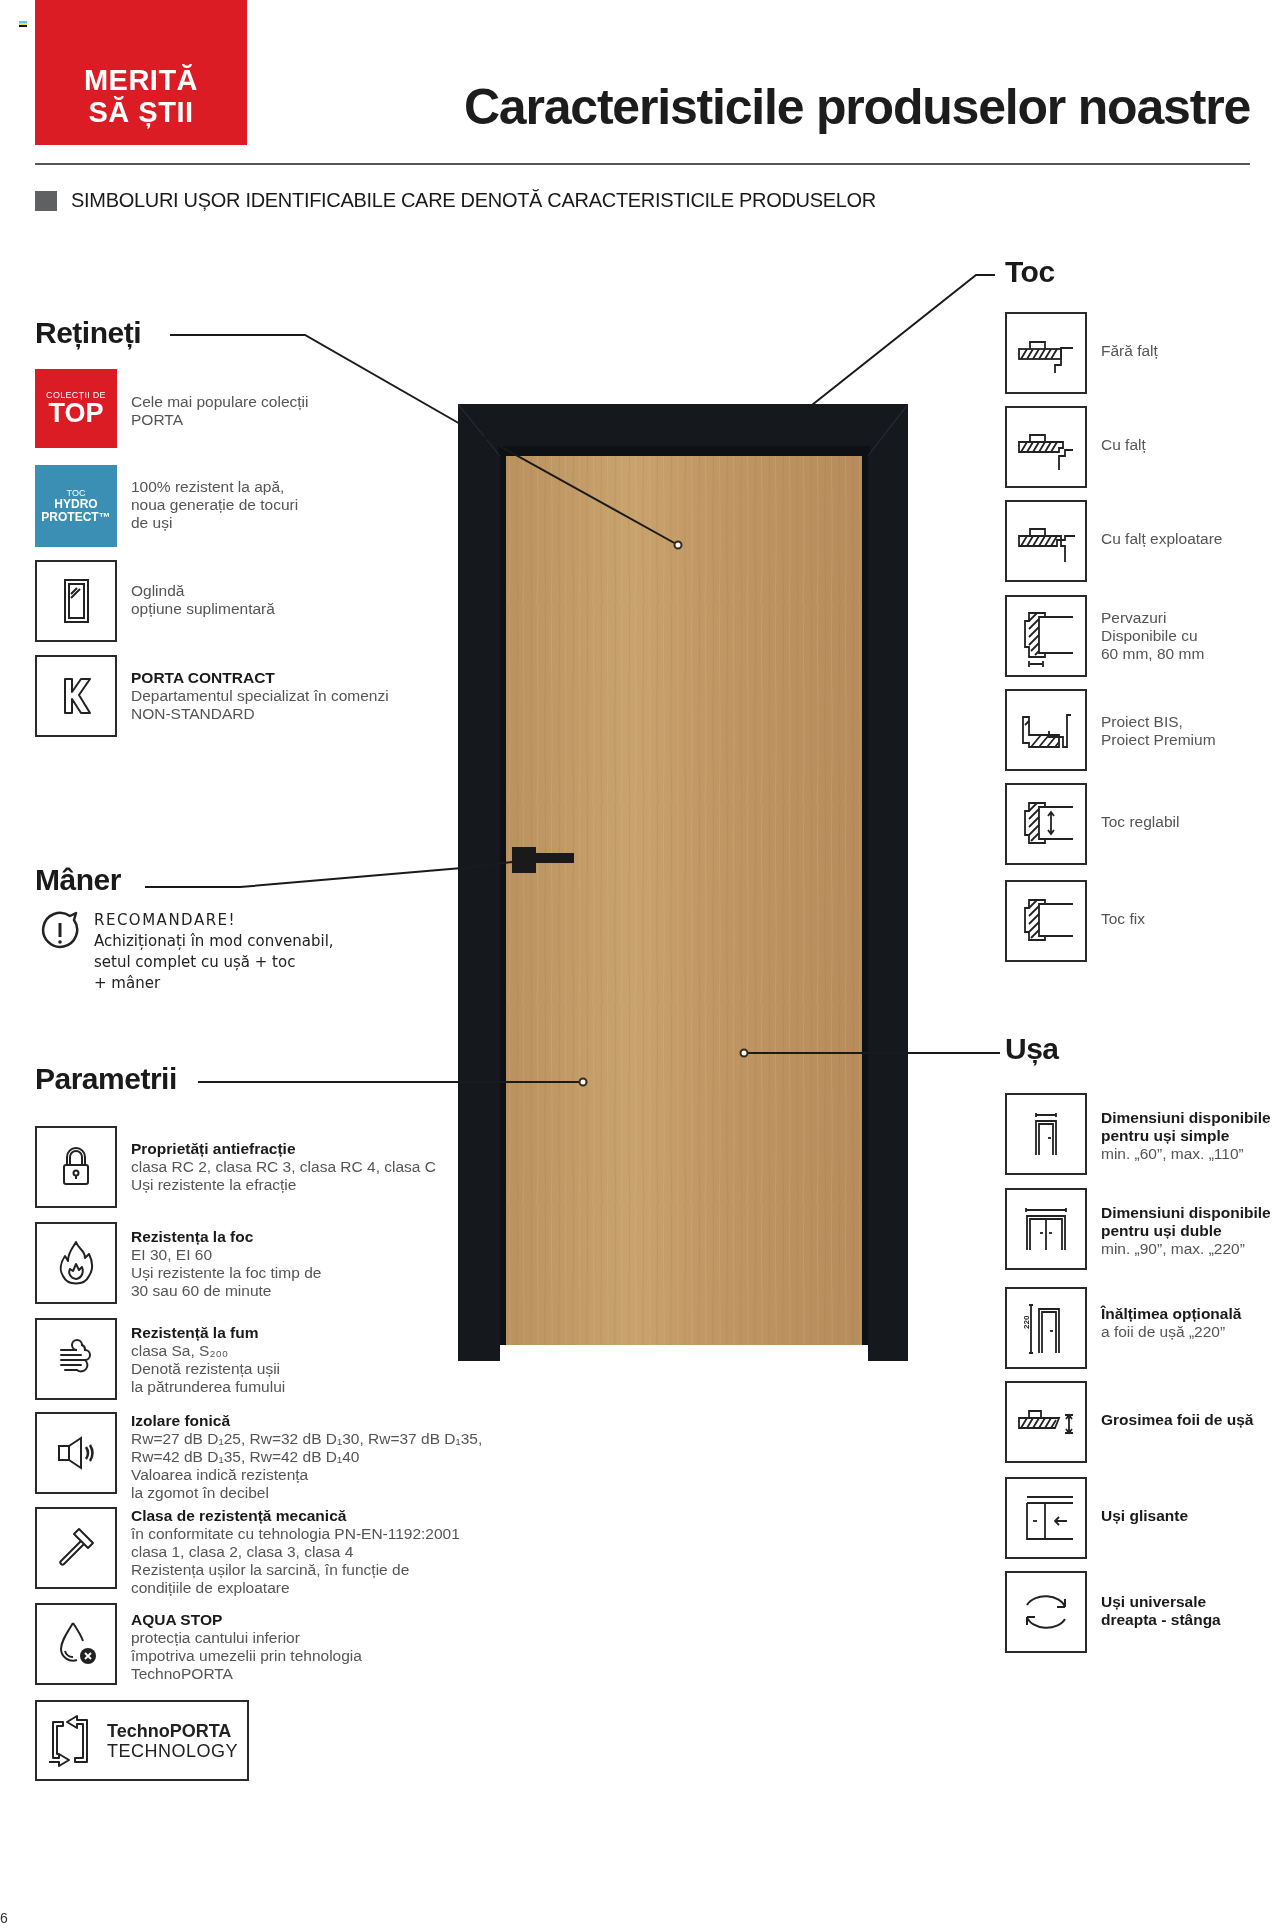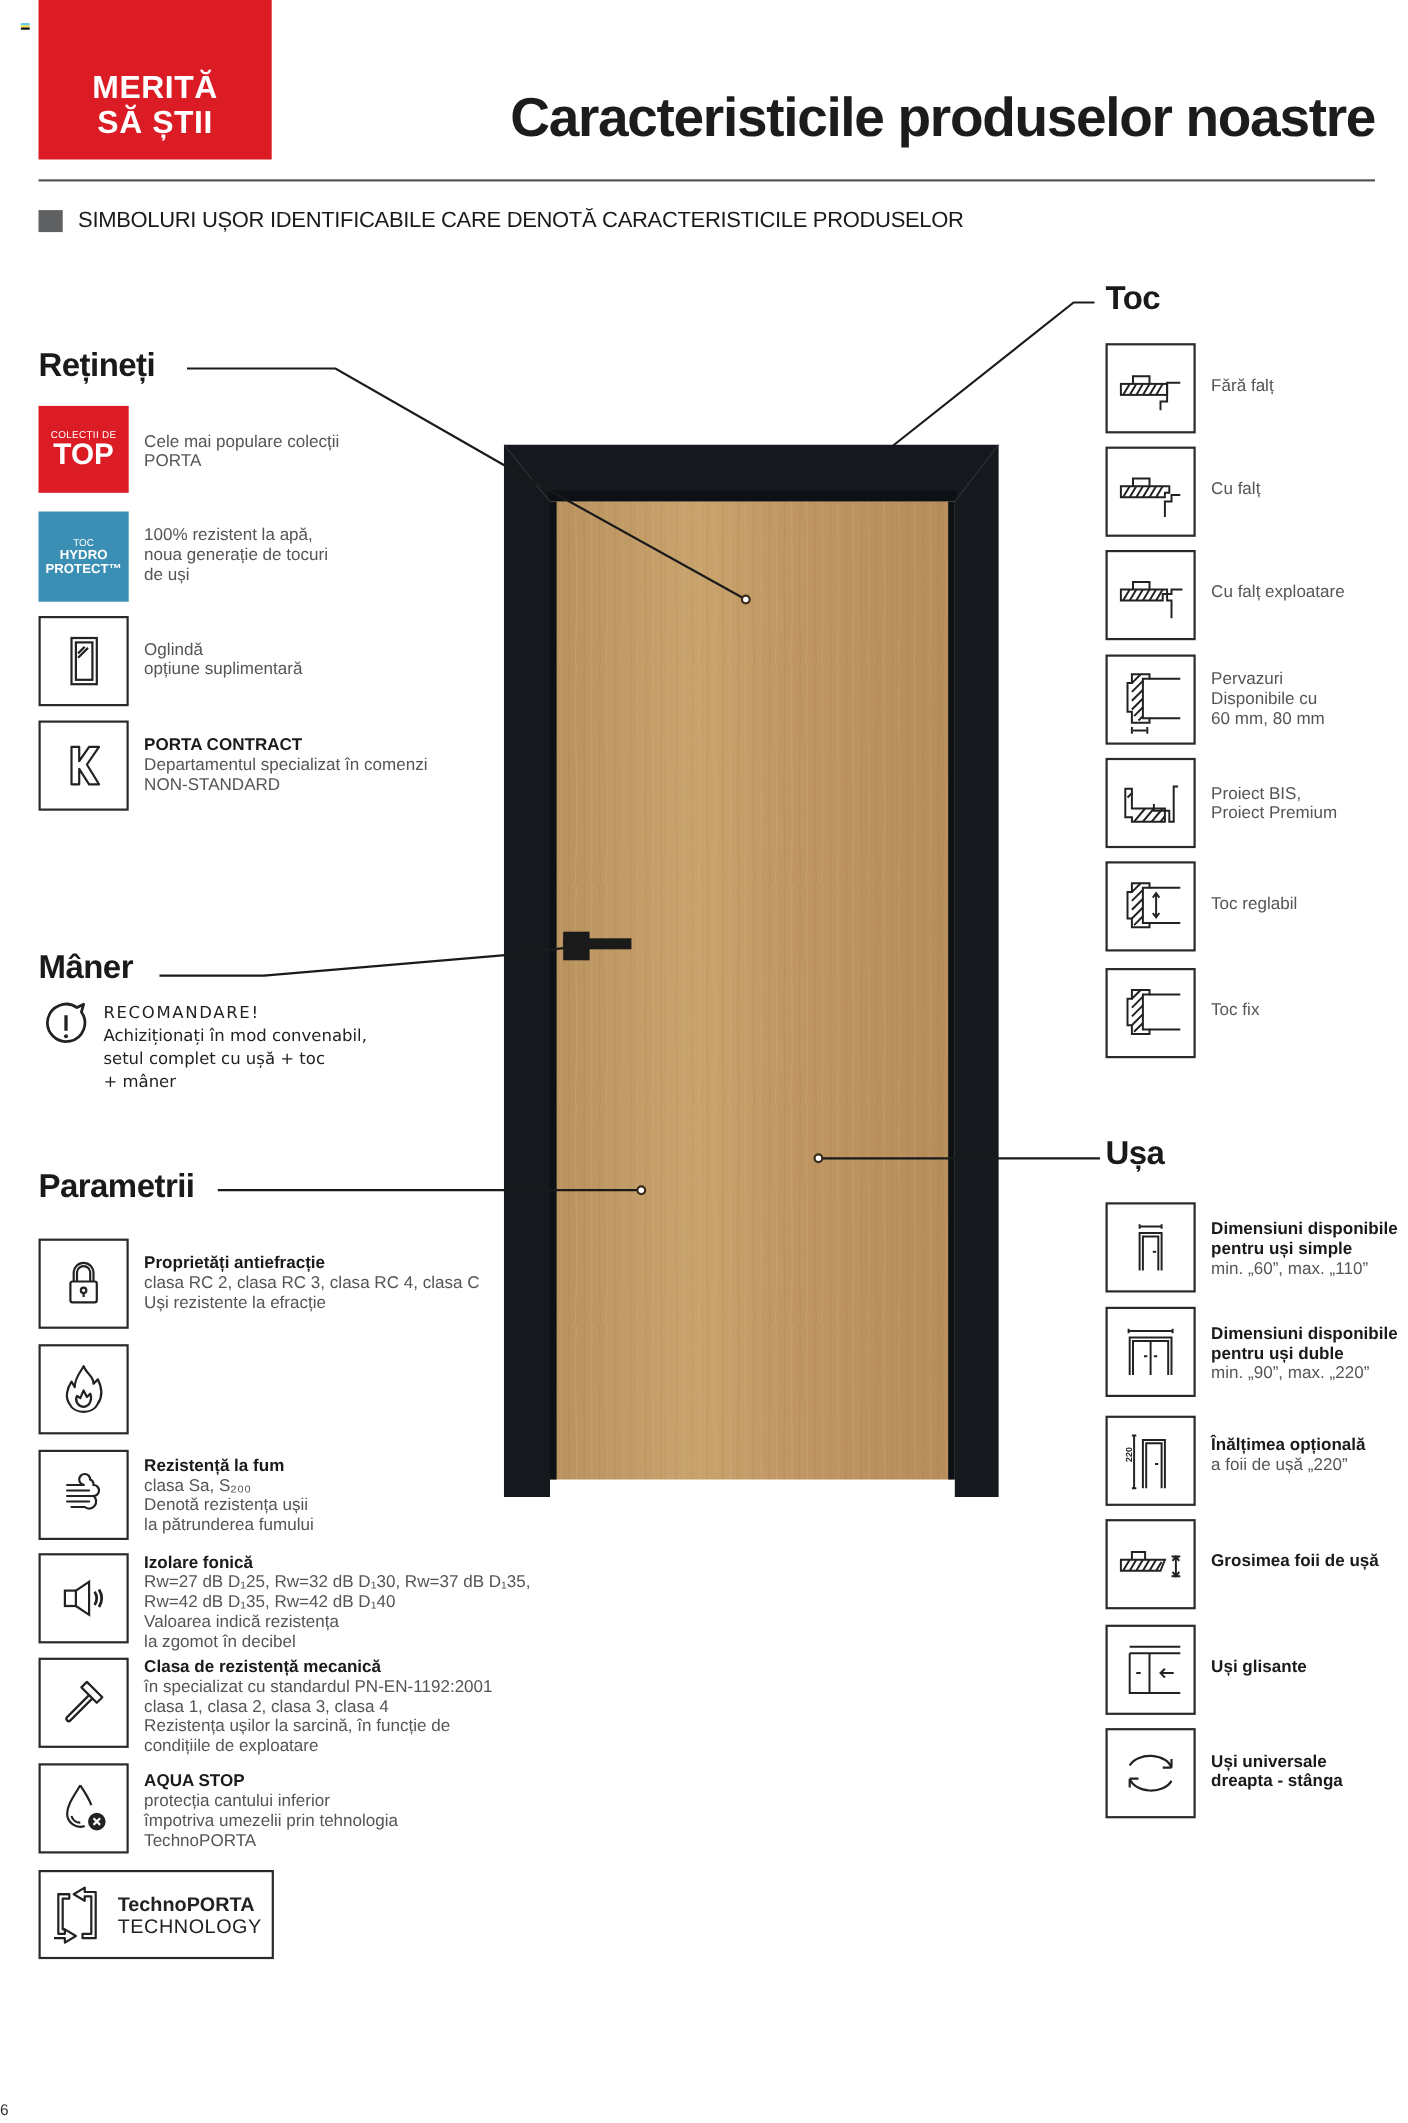--- a/index.html
+++ b/index.html
@@ -218,20 +218,26 @@
 
 <div class="item" style="left:35px; top:1222px;">
   <div class="icon-box">
     <svg viewBox="0 0 70 70">
         <g stroke="#222" stroke-width="2" fill="none" stroke-linejoin="round">
       <path d="M35 14 C38 22 44 22 44 30 L48 26 C52 34 52 42 48 48 A14 12 0 0 1 22 48 C18 42 20 34 24 28 L27 33 C27 24 32 20 35 14 Z"></path>
       <path d="M35 36 L38 42 L41 39 C43 44 41 50 35 51 C29 50 27 45 29 41 L32 43 Z"></path>
         </g>
       </svg>
   </div>
+  <div class="desc" style="padding-top:6px;">
+    <span class="b">Rezistența la foc</span>
+    <span class="l">EI 30, EI 60</span>
+    <span class="l">Uși rezistente la foc timp de</span>
+    <span class="l">30 sau 60 de minute</span>
+  </div>
 </div>
 
 <div class="item" style="left:35px; top:1318px;">
   <div class="icon-box">
     <svg viewBox="0 0 70 70">
         <g stroke="#222" stroke-width="2" fill="none" stroke-linecap="round">
       <path d="M20 26 H36 A5 5 0 1 1 41 21"></path>
           <path d="M20 31 H40"></path>
           <path d="M20 36 H44 A5 5 0 1 0 44 26 A5 5 0 0 0 41 21"></path>
       <path d="M20 41 H40"></path>
@@ -271,21 +277,21 @@
   <div class="icon-box">
     <svg viewBox="0 0 70 70">
         <g stroke="#222" stroke-width="2" fill="none" stroke-linejoin="round">
       <path d="M38 16 L52 30 L47 35 L33 21 Z"></path>
           <path d="M40 28 L20 48 A2 2 0 0 0 23 51 L43 31"></path>
         </g>
       </svg>
   </div>
   <div class="desc" style="padding-top:0px;">
     <span class="b">Clasa de rezistență mecanică</span>
-    <span class="l">în specializat cu standardul PN-EN-1192:2001</span>
+    <span class="l">în conformitate cu tehnologia PN-EN-1192:2001</span>
     <span class="l">clasa 1, clasa 2, clasa 3, clasa 4</span>
     <span class="l">Rezistența ușilor la sarcină, în funcție de</span>
     <span class="l">condițiile de exploatare</span>
   </div>
 </div>
 
 <div class="item" style="left:35px; top:1603px;">
   <div class="icon-box">
     <svg viewBox="0 0 70 70">
         <g stroke="#222" stroke-width="2" fill="none">

